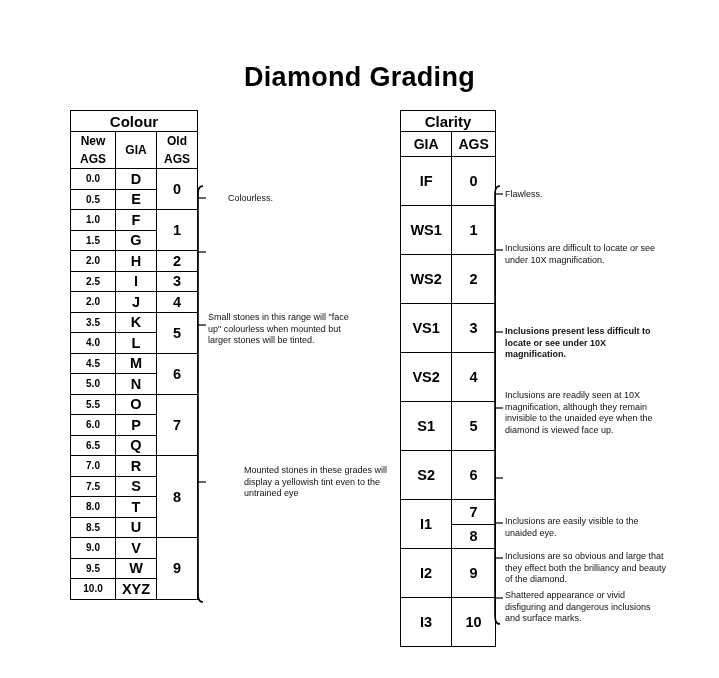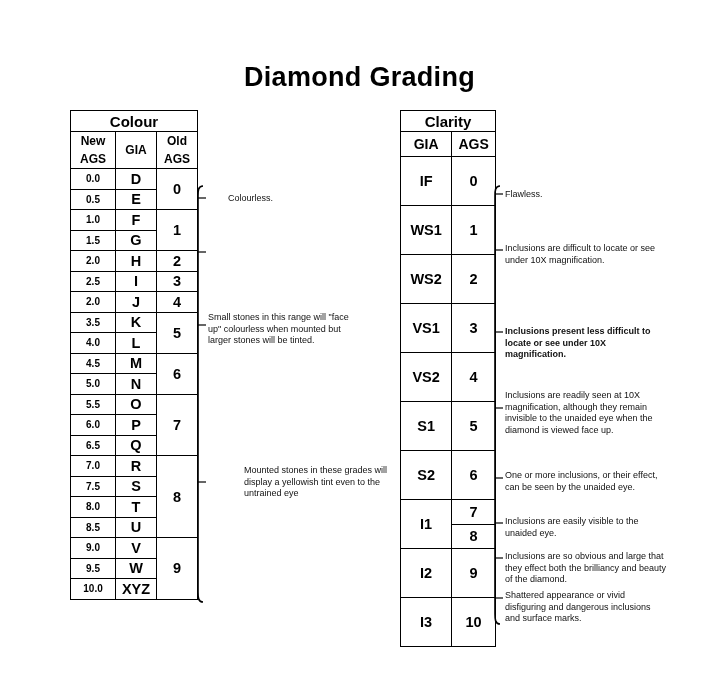--- a/index.html
+++ b/index.html
@@ -281,21 +281,20 @@
   <div class="note" style="left:208px;top:465px;width:152px;margin-left:36px;">Mounted stones in these grades will display a yellowish tint even to the untrained eye</div>
 
   <div class="note" style="left:505px;top:189px;width:150px;">Flawless.</div>
 
   <div class="note" style="left:505px;top:243px;width:152px;">Inclusions are difficult to locate or see under 10X magnification.</div>
 
   <div class="note" style="left:505px;top:326px;width:155px;font-weight:bold;">Inclusions present less difficult to locate or see under 10X magnification.</div>
 
   <div class="note" style="left:505px;top:390px;width:158px;">Inclusions are readily seen at 10X magnification, although they remain invisible to the unaided eye when the diamond is viewed face up.</div>
 
-  <div class="note" style="left:505px;top:470px;width:158px;">One or more inclusions, or their effect, can be seen by the unaided eye.</div>
 
   <div class="note" style="left:505px;top:516px;width:152px;">Inclusions are easily visible to the unaided eye.</div>
 
   <div class="note" style="left:505px;top:551px;width:162px;">Inclusions are so obvious and large that they effect both the brilliancy and beauty of the diamond.</div>
 
   <div class="note" style="left:505px;top:590px;width:158px;">Shattered appearance or vivid disfiguring and dangerous inclusions and surface marks.</div>
 
 </div>
 
 </body></html>

